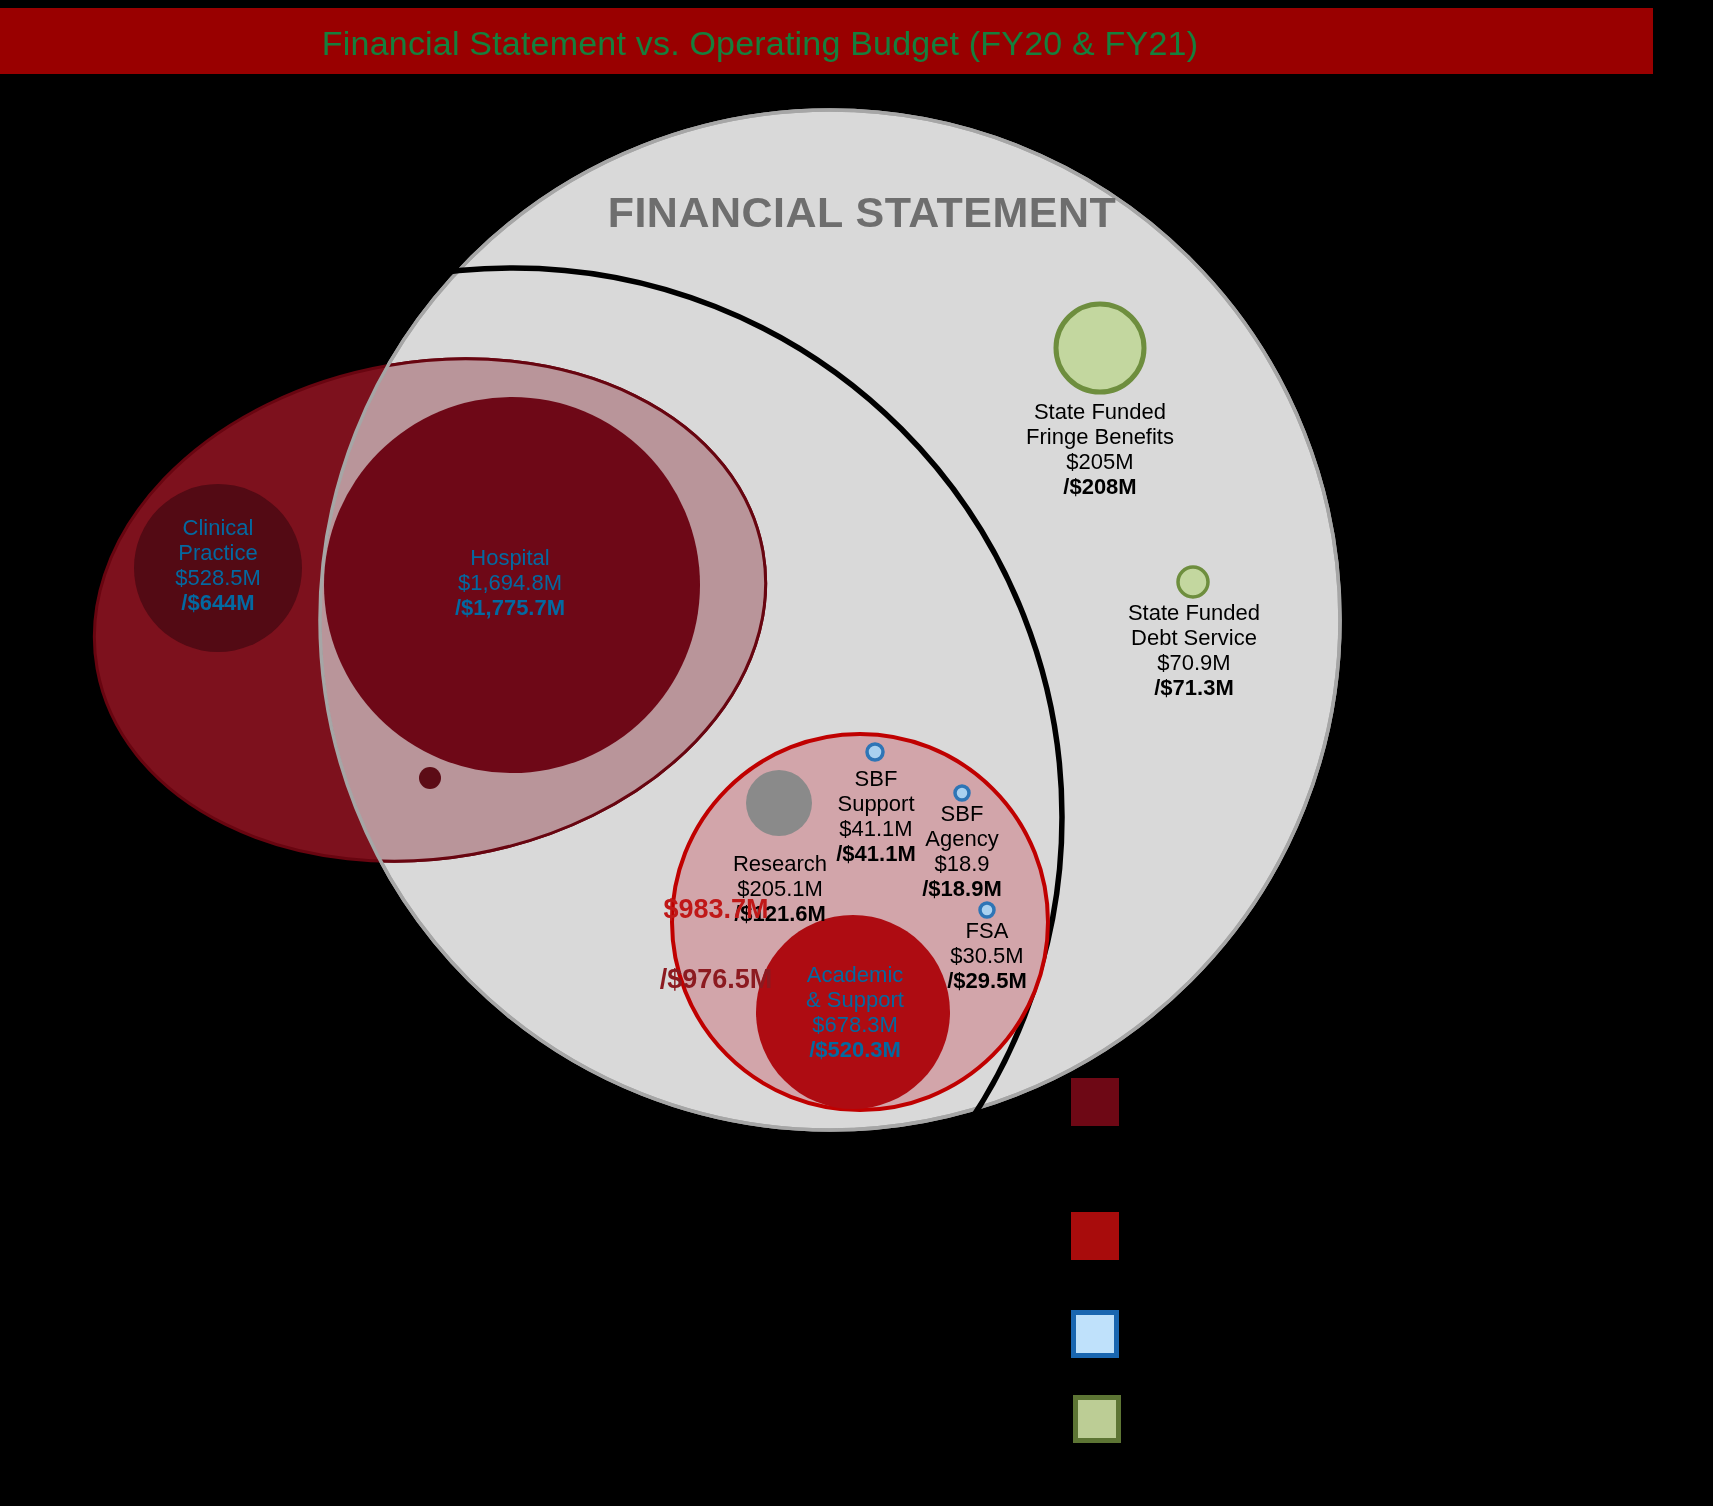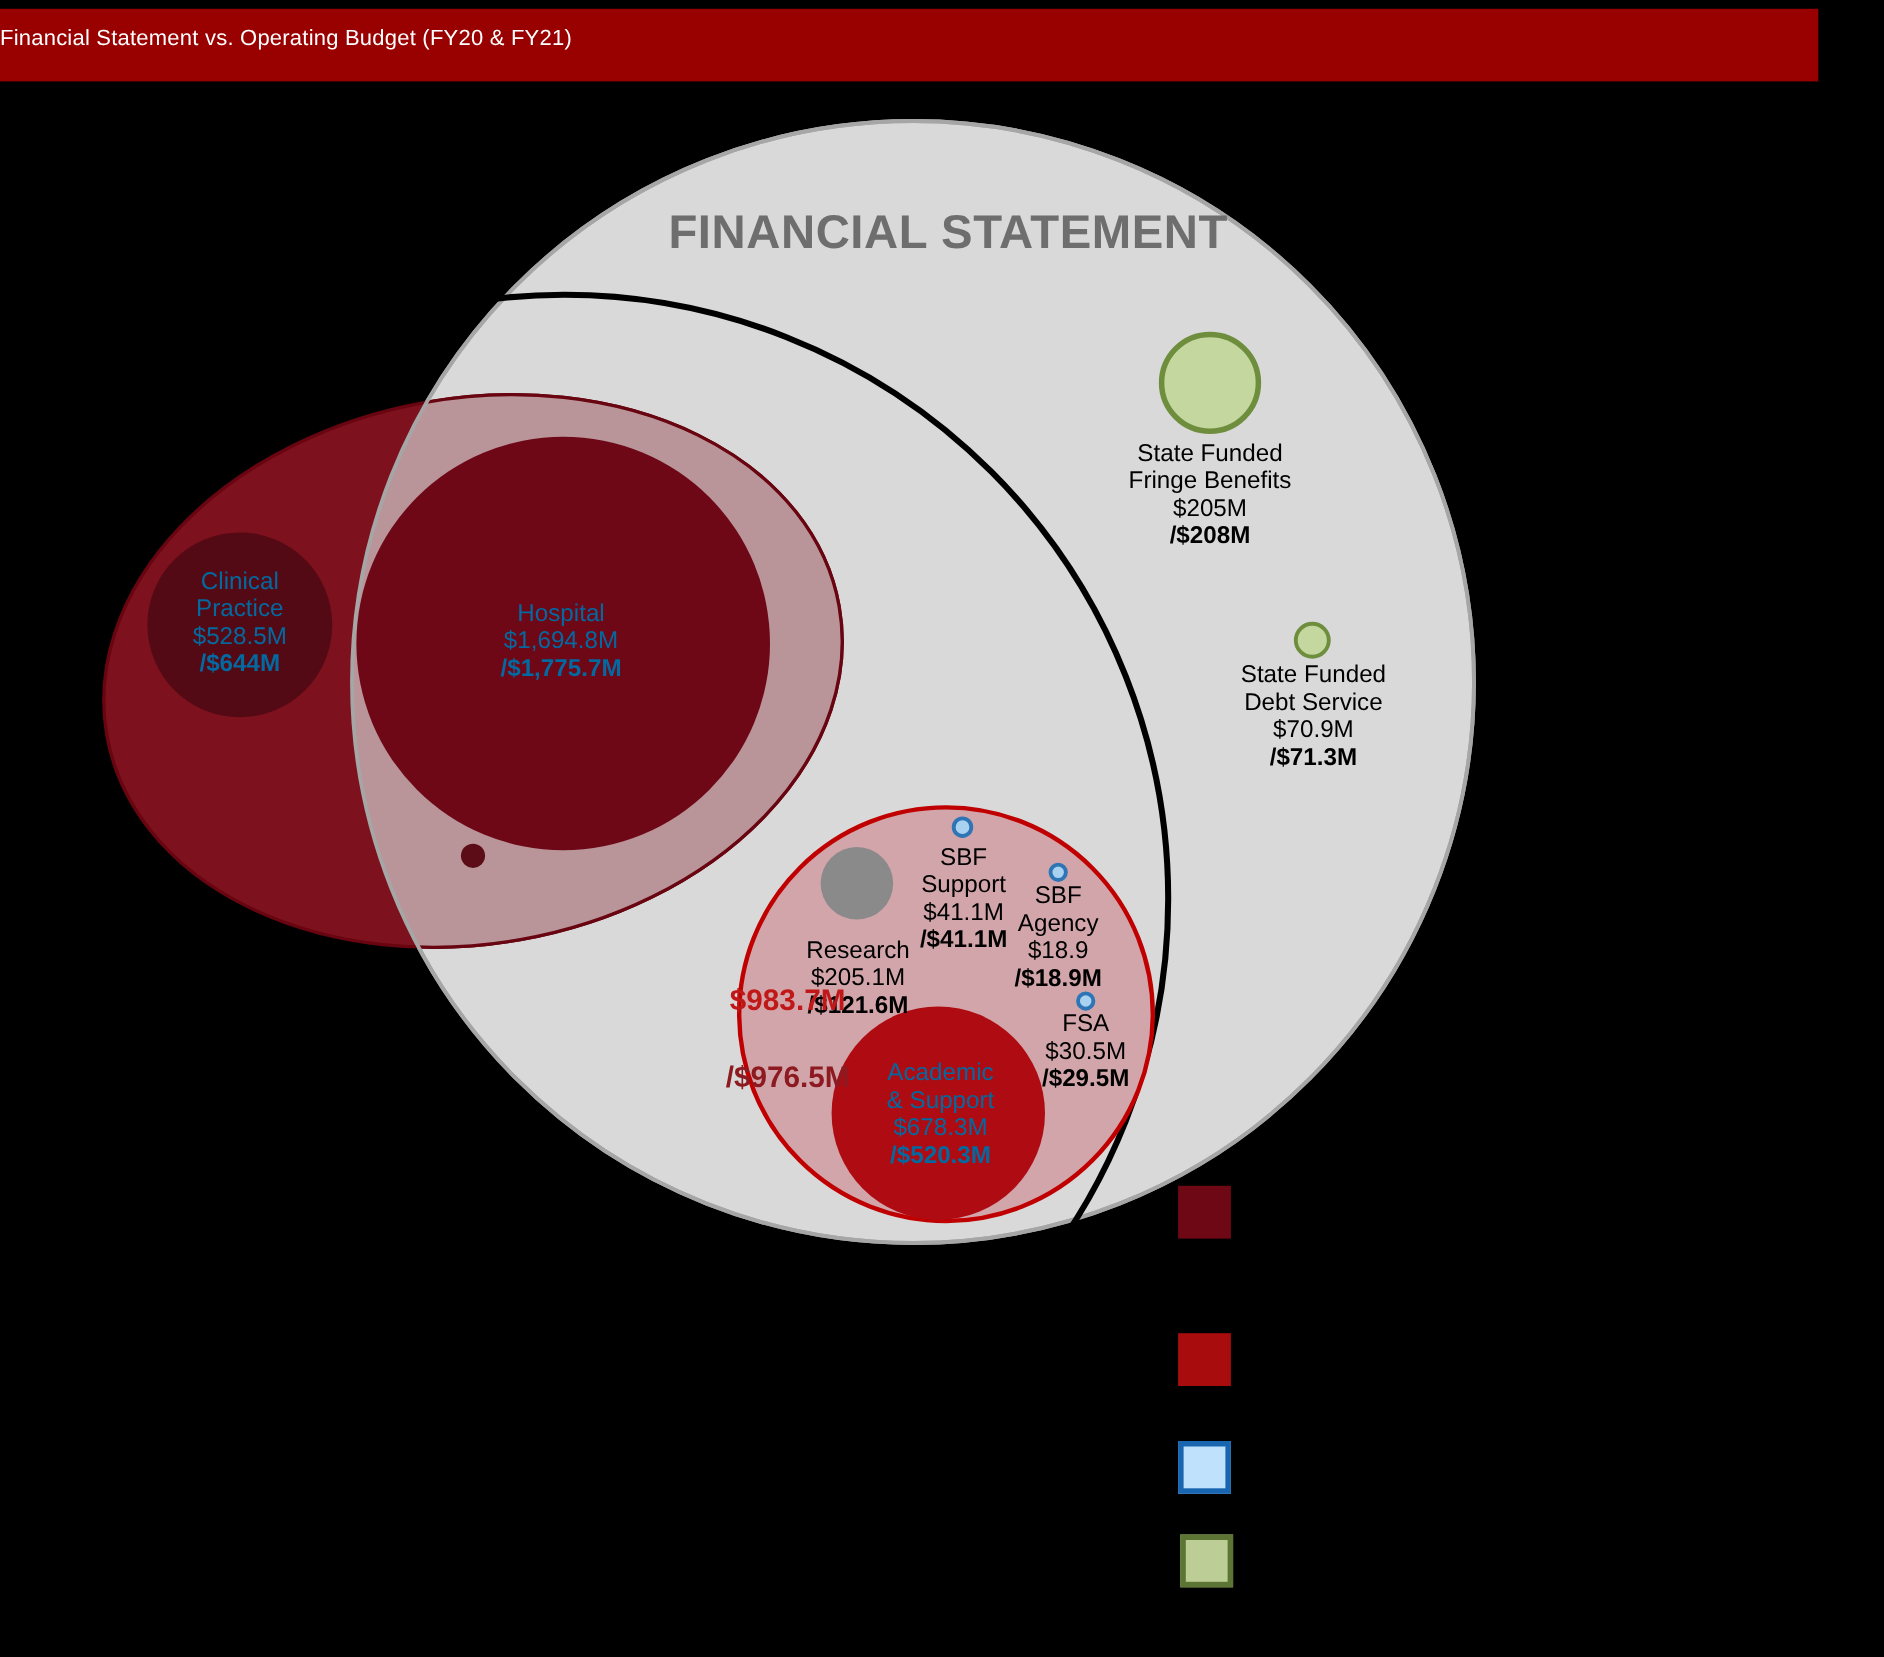--- a/index.html
+++ b/index.html
@@ -1,20 +1,20 @@
 <!DOCTYPE html>
 <html><head>
 <meta charset="utf-8">
 <style>
   html,body{margin:0;padding:0;background:#000;}
   .stage{position:relative;width:1713px;height:1506px;background:#000;overflow:hidden;
          font-family:"Liberation Sans","DejaVu Sans",sans-serif;}
   .header-bar{position:absolute;left:0;top:8px;width:1653px;height:66px;background:#990000;}
-  .header-title{position:absolute;left:0;top:24px;width:1520px;
-being:0;color:#ffffff;font-size:20px;letter-spacing:0.2px;}
+  .header-title{position:absolute;left:0;top:24px;width:1520px;text-align:center;
+being:0;color:#15803d;font-size:34px;letter-spacing:0.2px;}
   svg.diagram{position:absolute;left:0;top:0;}
   .lbl{position:absolute;transform:translate(-50%,-50%);text-align:center;color:#000;
        font-size:22px;line-height:25px;white-space:nowrap;}
   .lbl.white{color:#0369a1;}
   .lbl .v21{font-weight:bold;}
   .fs-title{position:absolute;transform:translate(-50%,-50%);color:#6e6e6e;
             font-size:43px;font-weight:bold;letter-spacing:0.5px;white-space:nowrap;}
   .group-total{position:absolute;transform:translate(-50%,-50%);text-align:center;
                font-size:27px;line-height:30px;white-space:nowrap;font-weight:600;}
   .group-total .t20{color:#c01818;}

